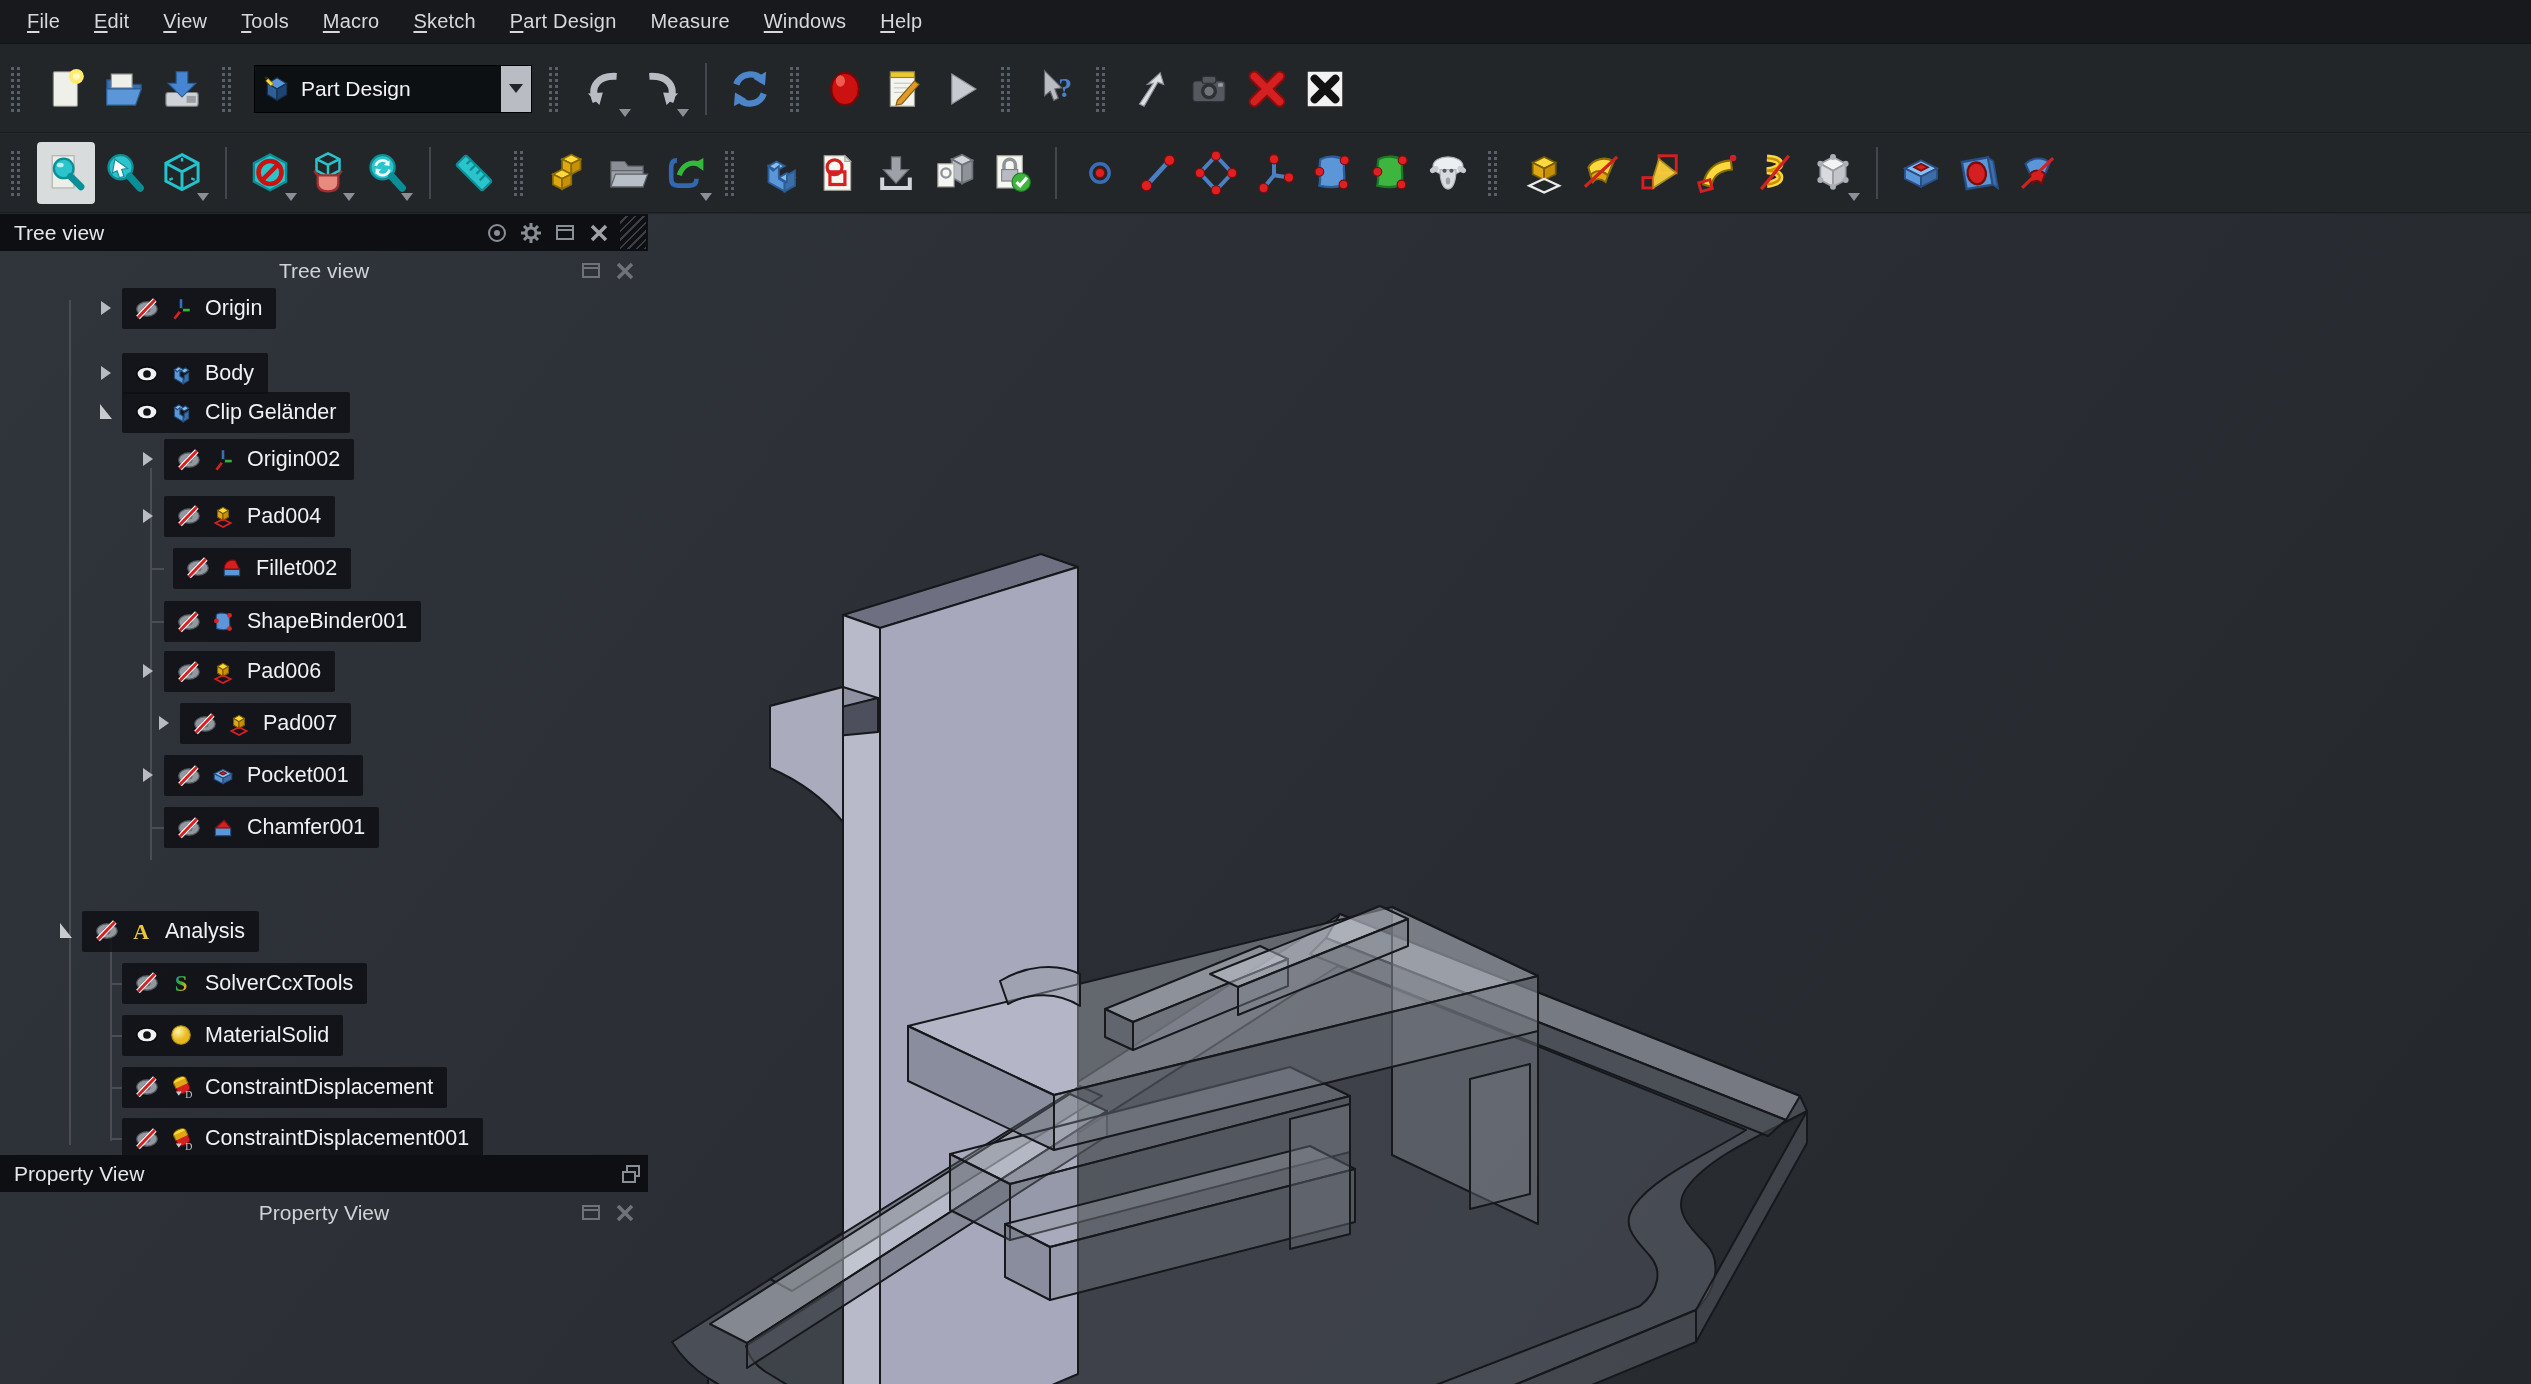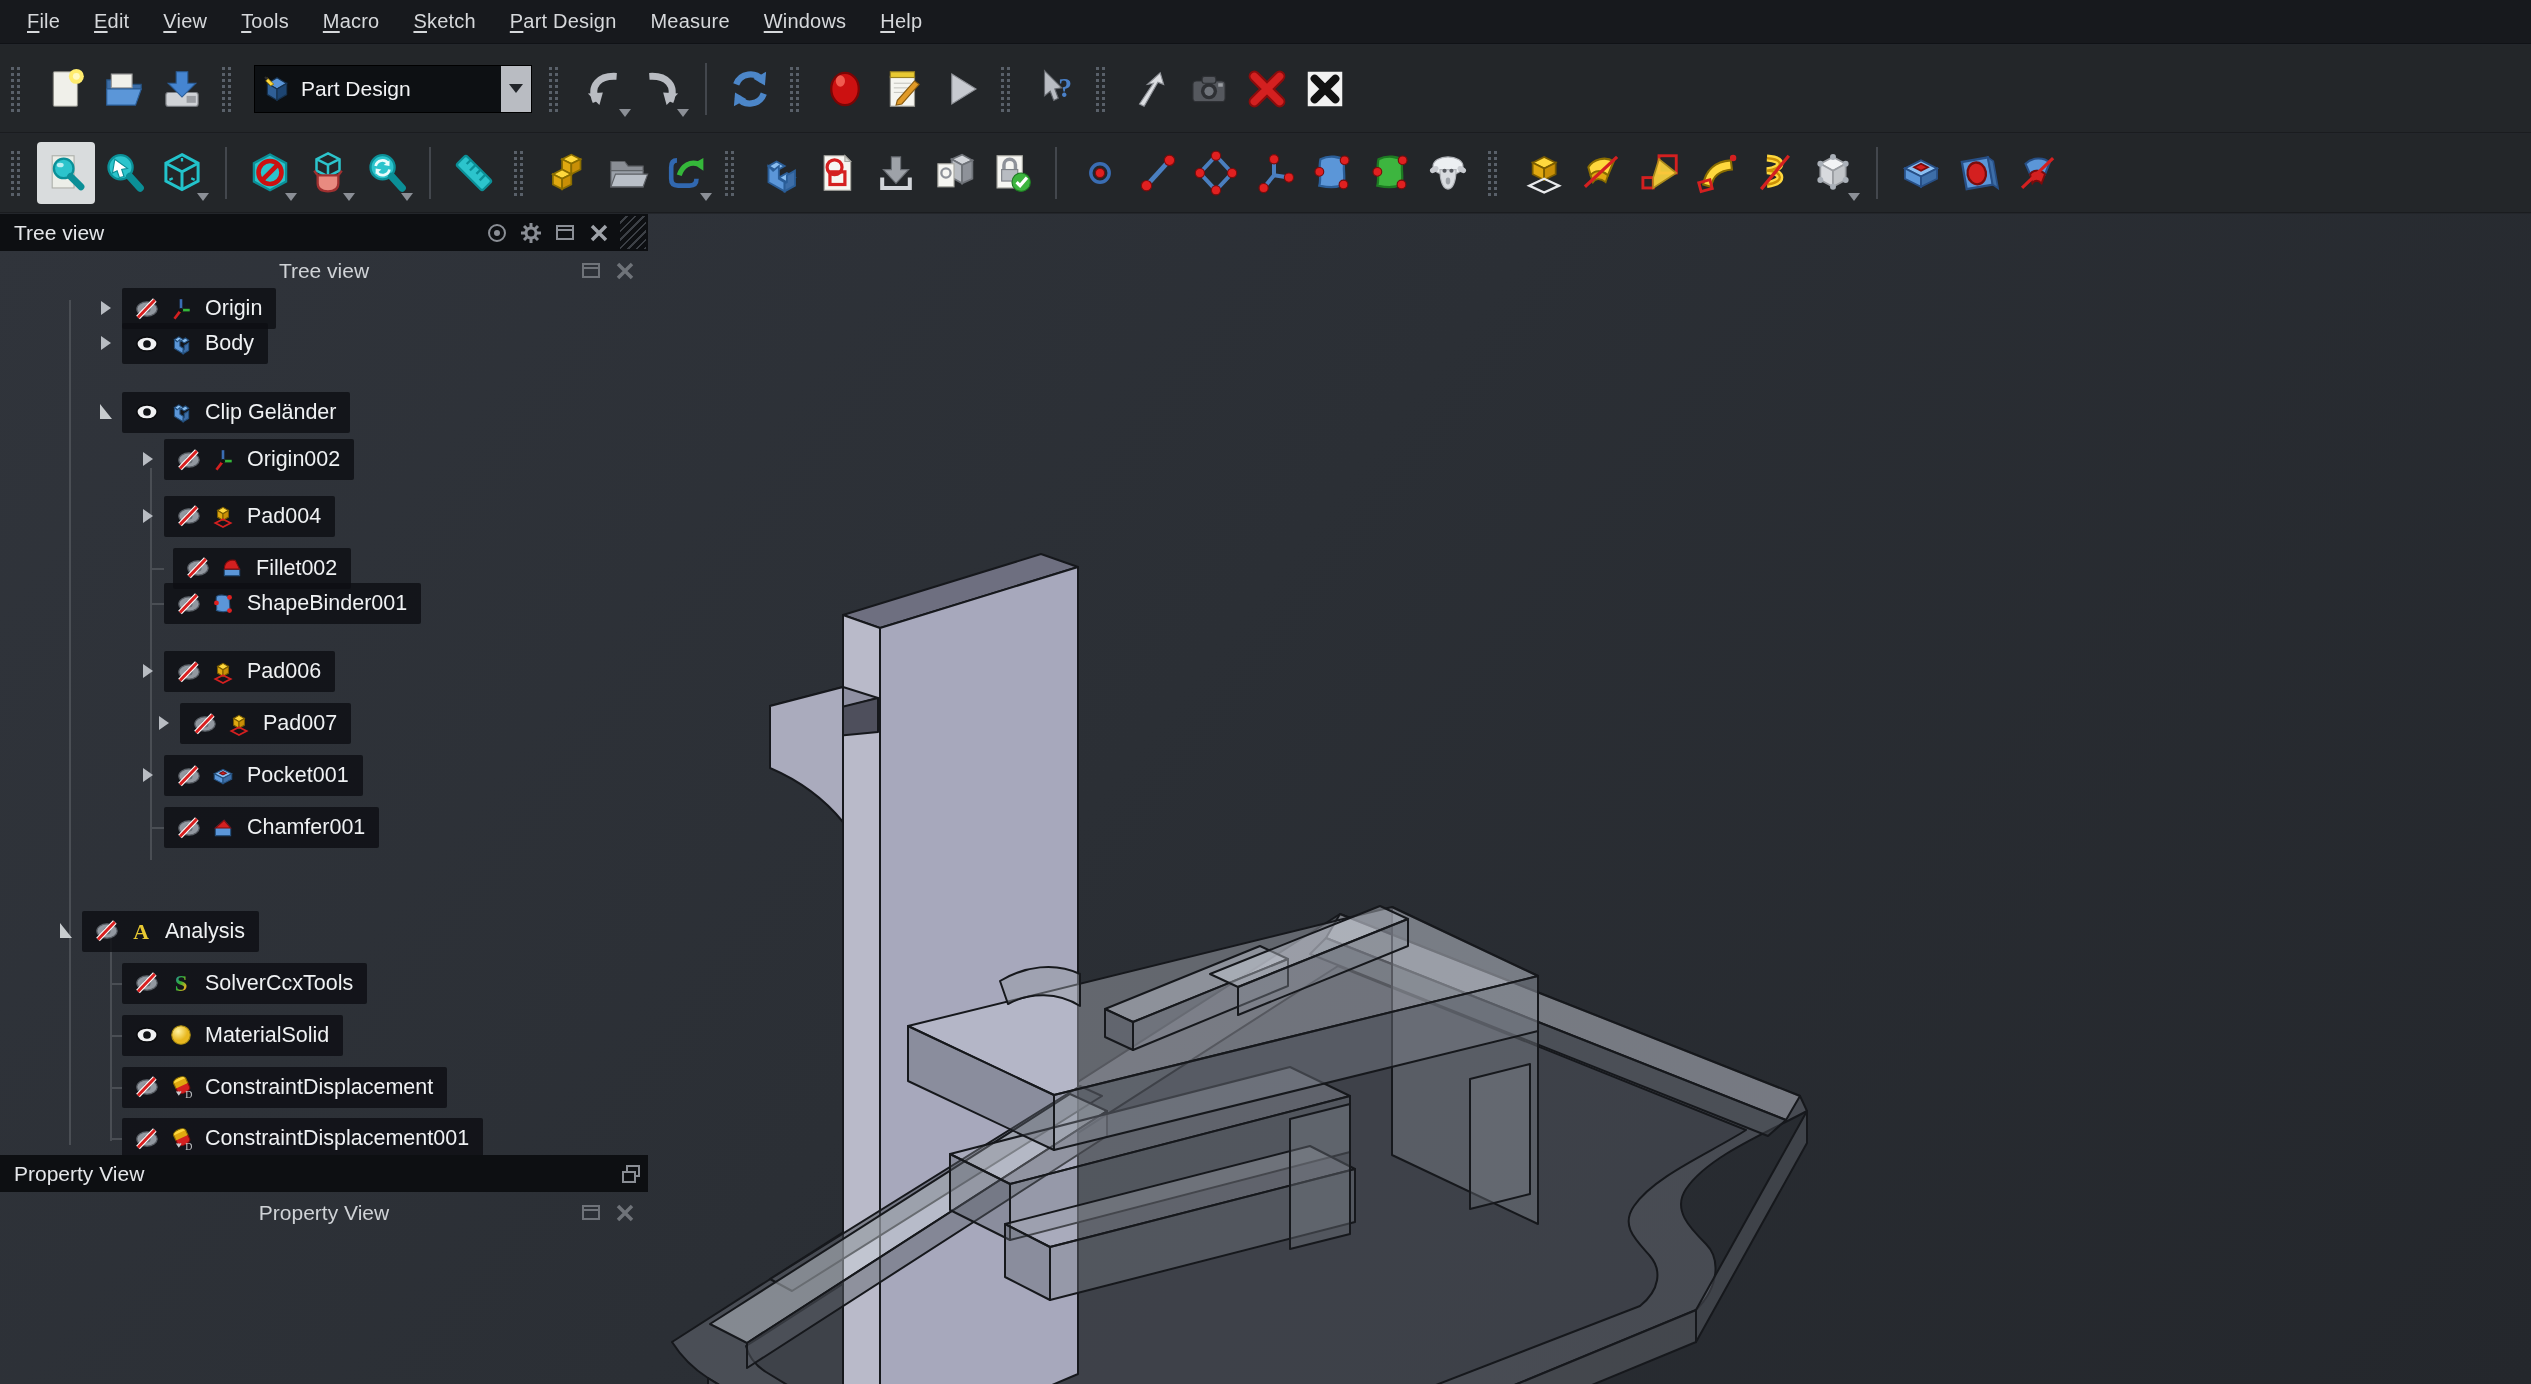--- a/index.html
+++ b/index.html
@@ -748,21 +748,21 @@
             <svg width="24" height="24" viewBox="0 0 22 22">
               <line x1="11" y1="2" x2="11" y2="12" stroke="#3a6db3" stroke-width="2.4"></line>
               <line x1="11" y1="12" x2="19" y2="12" stroke="#35b83a" stroke-width="2.4"></line>
               <line x1="11" y1="12" x2="5" y2="20" stroke="#d42020" stroke-width="2.4"></line>
               <circle cx="11" cy="12" r="2" fill="#111"></circle>
             </svg>
           </span>
     <span class="tlabel">Origin</span>
   </span>
       </div>
-      <div class="trow" style="top: 35px;">
+      <div class="trow" style="top: 65px;">
         <span class="tarrow" style="left:96px"><svg width="18" height="18" viewBox="0 0 18 18">
             <polygon points="5,2 5,16 15,9" fill="#b8bcc2"></polygon>
           </svg></span>
         <span class="tbox" style="left:122px">
     <span class="ticon">
             <svg width="24" height="24" viewBox="0 0 20 20">
               <ellipse cx="10" cy="10" rx="8.5" ry="6" fill="#f0f1f3" stroke="#0c0d10" stroke-width="1.4"></ellipse>
               <circle cx="10" cy="10" r="3.2" fill="#101216"></circle>
             </svg>
           </span>
@@ -866,21 +866,21 @@
           </span>
     <span class="ticon">
             <svg width="24" height="24" viewBox="0 0 22 22">
               <path d="M4,12 L4,18 L18,18 L18,12 Z" fill="#5b96d8" stroke="#24507e"></path>
               <path d="M4,12 C4,5 9,3 14,4 L18,12 Z" fill="#d42020" stroke="#7a0c0c"></path>
             </svg>
           </span>
     <span class="tlabel">Fillet002</span>
   </span>
       </div>
-      <div class="trow" style="top: 295px; padding-left: 12px;">
+      <div class="trow" style="top: 313px; padding-left: 12px;">
         <span class="tick" style="left:150px;width:14px"></span>
         <span class="tbox" style="left:164px">
     <span class="ticon">
             <svg width="24" height="24" viewBox="0 0 20 20">
               <ellipse cx="10" cy="10" rx="8.5" ry="6" fill="#9298a0" stroke="#5a5f66"></ellipse>
               <circle cx="10" cy="10" r="3" fill="#676d75"></circle>
               <line x1="2.5" y1="17" x2="16.5" y2="2.5" stroke="#fff" stroke-width="4.2"></line>
               <line x1="2.5" y1="17" x2="16.5" y2="2.5" stroke="#d81f1f" stroke-width="2.4"></line>
             </svg>
           </span>

